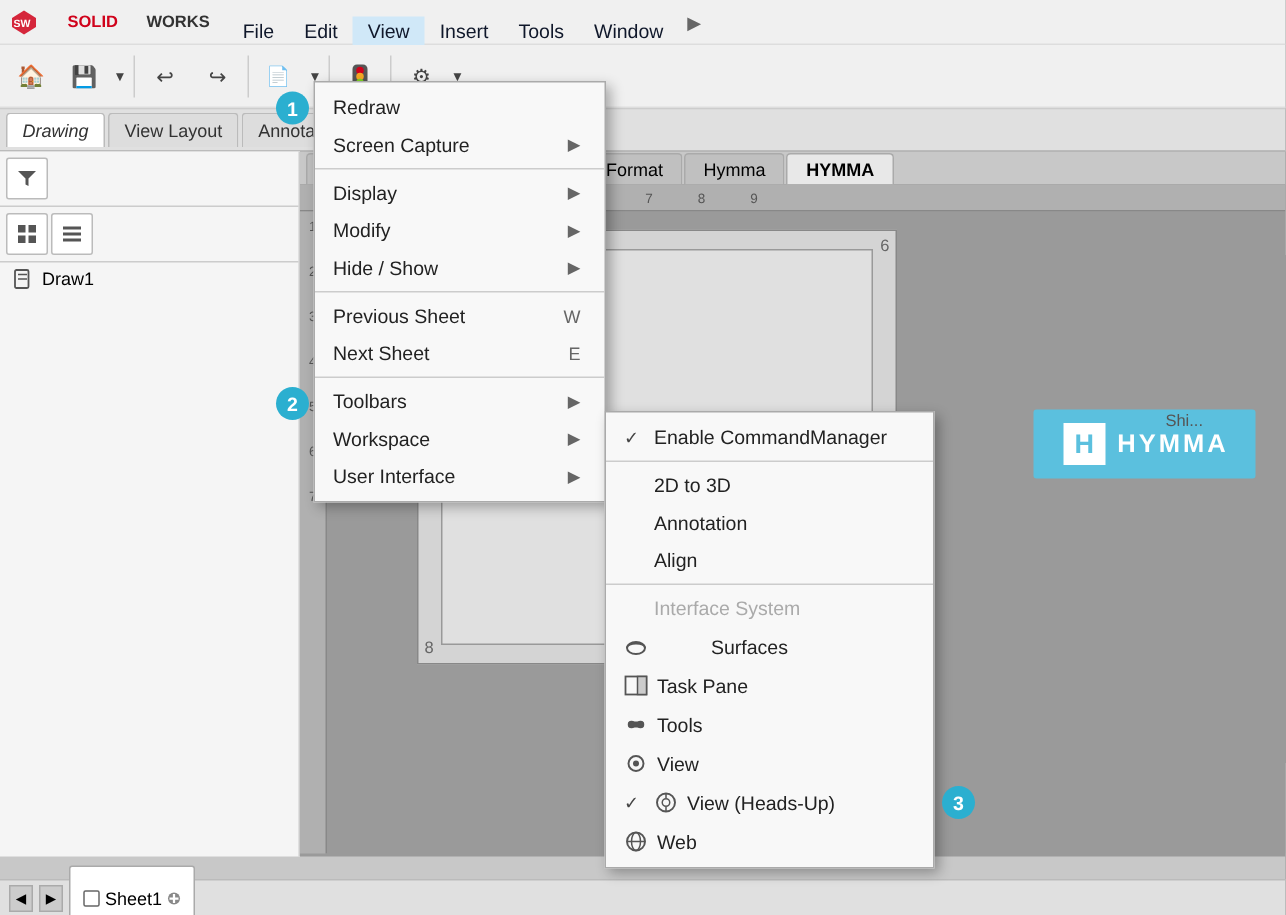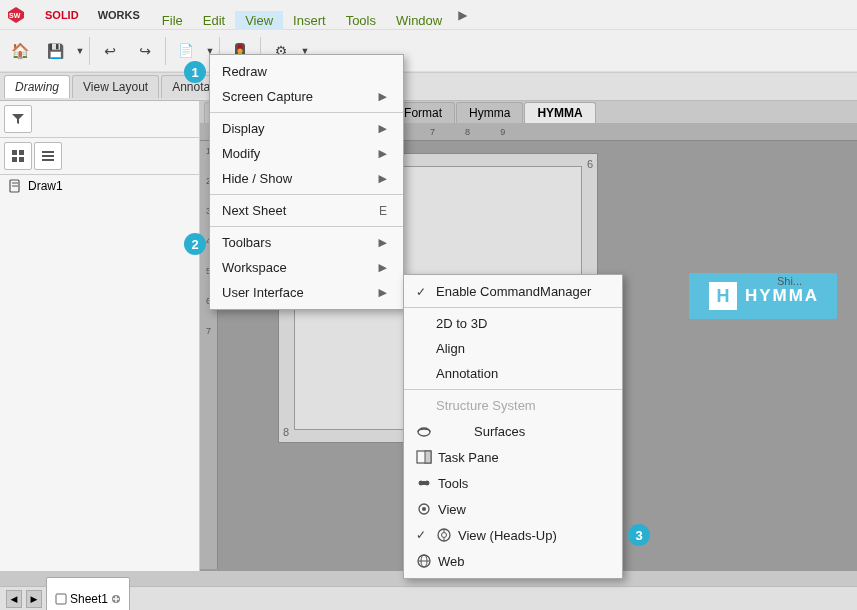--- a/index.html
+++ b/index.html
@@ -9,21 +9,21 @@
       font-family: 'Segoe UI', Arial, sans-serif;
       font-size: 13px;
       overflow: hidden;
       background: #c8c8c8;
       position: relative;
     }
     .menu-item {
       padding: 2px 10px;
       cursor: pointer;
       font-size: 13px;
-      color: #4d7c0f;
+      color: #0f172a;
       margin-top: 12px;
     }
     .menu-item.active { background: #d0e8f8; }
     .tb-btn {
       width: 34px;
       height: 34px;
       border: 1px solid transparent;
       background: transparent;
       cursor: pointer;
       border-radius: 2px;
@@ -379,20 +379,24 @@
     <div class="dd-item">
       <span>Modify</span>
       <span class="arrow">▶</span>
     </div>
     <div class="dd-item">
       <span>Hide / Show</span>
       <span class="arrow">▶</span>
     </div>
     <div class="menu-separator"></div>
     <div class="dd-item">
+      <span>Previous Sheet</span>
+      <span class="shortcut">W</span>
+    </div>
+    <div class="dd-item">
       <span>Next Sheet</span>
       <span class="shortcut">E</span>
     </div>
     <div class="menu-separator"></div>
     <div class="dd-item" style="position:relative;">
 
       <div style="position:absolute;left:-26px;top:3px;width:22px;height:22px;border-radius:50%;background:#2bafd0;color:#fff;font-size:13px;font-weight:bold;display:flex;align-items:center;justify-content:center;">2</div>
       <span>Toolbars</span>
       <span class="arrow">▶</span>
     </div>
@@ -418,34 +422,34 @@
     <div class="menu-separator"></div>
     <div class="dd-item">
       <div class="dd-item-row">
         <span class="check-icon" style="visibility:hidden;">✓</span>
         <span>2D to 3D</span>
       </div>
     </div>
     <div class="dd-item">
       <div class="dd-item-row">
         <span class="check-icon" style="visibility:hidden;">✓</span>
+        <span>Annotation</span>
+      </div>
+    </div>
+    <div class="dd-item">
+      <div class="dd-item-row">
+        <span class="check-icon" style="visibility:hidden;">✓</span>
         <span>Align</span>
-      </div>
-    </div>
-    <div class="dd-item">
-      <div class="dd-item-row">
-        <span class="check-icon" style="visibility:hidden;">✓</span>
-        <span>Annotation</span>
       </div>
     </div>
     <div class="menu-separator"></div>
     <div class="dd-item disabled">
       <div class="dd-item-row">
         <span class="check-icon" style="visibility:hidden;">✓</span>
-        <span>Structure System</span>
+        <span>Interface System</span>
       </div>
     </div>
     <div class="dd-item">
       <div class="dd-item-row" style="display:flex;align-items:center;gap:36px;">
         <svg width="16" height="16" viewBox="0 0 16 16" style="margin-right:6px;">
           <ellipse cx="8" cy="9" rx="6" ry="4" fill="none" stroke="#555" stroke-width="1.3"></ellipse>
           <path d="M2 9 C2 5 14 5 14 9" fill="none" stroke="#555" stroke-width="1.3"></path>
         </svg>
         <span>Surfaces</span>
       </div>

